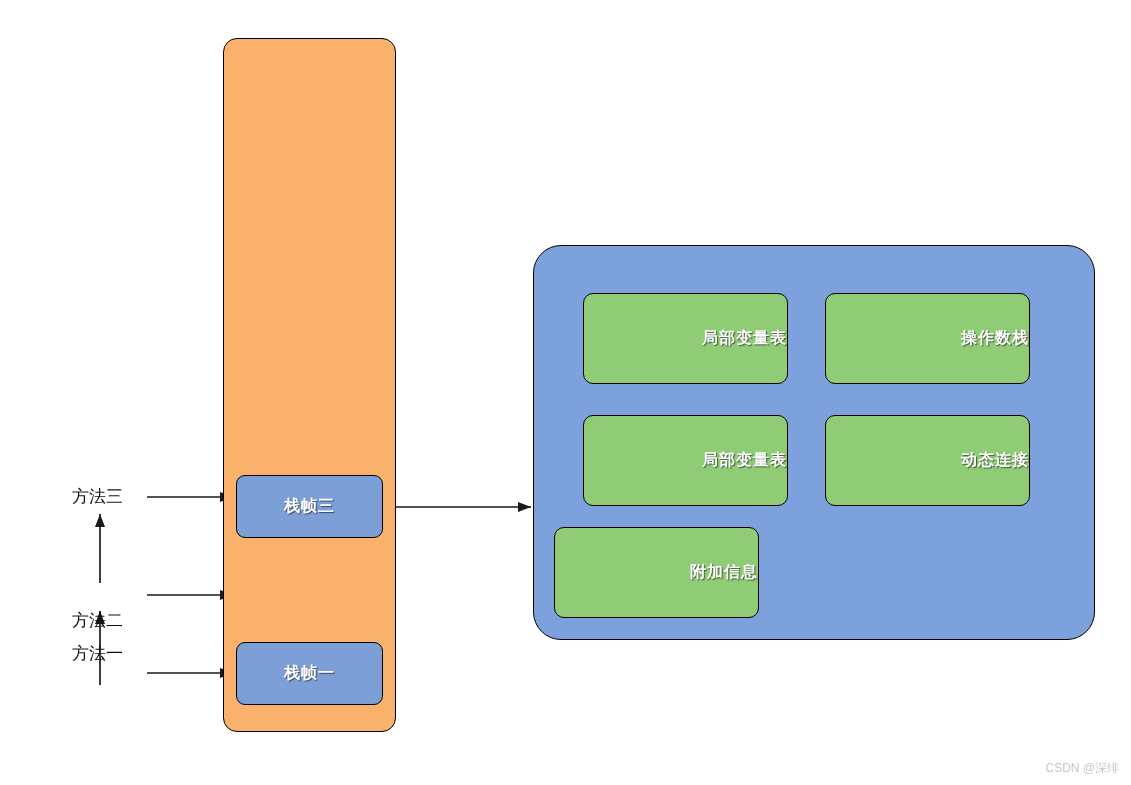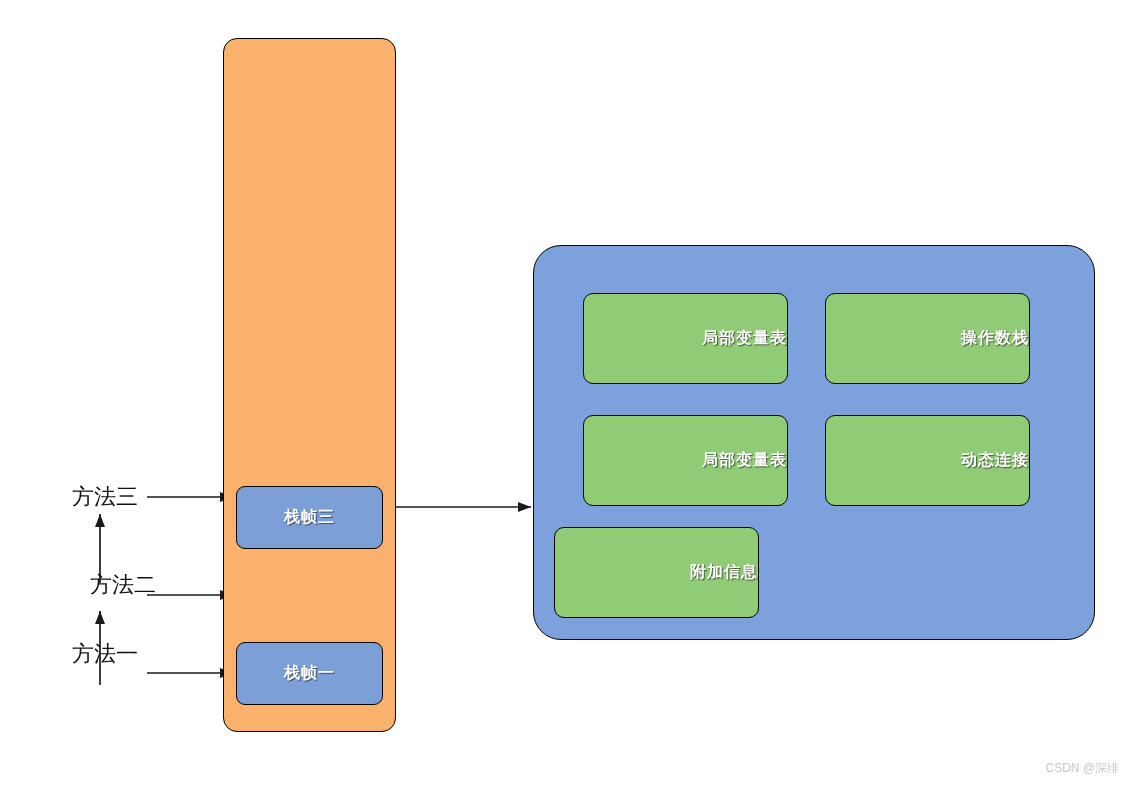--- a/index.html
+++ b/index.html
@@ -47,36 +47,36 @@
     box-sizing: border-box;
     display: flex;
     align-items: center;
     justify-content: center;
     color: var(--box-text, #fff);
     font-size: 16px;
     font-weight: bold;
     text-shadow: 1px 1px 1px rgba(0,0,0,0.55);
     letter-spacing: 1px;
   }
-  .frame-3 { top: 486px; }
+  .frame-3 { top: 475px; }
   .frame-2 { top: 563px; }
   .frame-1 { top: 642px; }
   
   .method {
     position: absolute;
     left: 72px;
     width: 62px;
     height: 20px;
     color: var(--label-text, #111);
-    font-size: 22px;
+    font-size: 17px;
     line-height: 20px;
     white-space: nowrap;
   }
   .method-3 { top: 487px; }
-  .method-2 { top: 575px; margin-left: 18px; }
+  .method-2 { top: 611px; }
   .method-1 { top: 644px; }
   
   .panel {
     position: absolute;
     left: 533px;
     top: 245px;
     width: 562px;
     height: 395px;
     background: var(--panel-fill, #7CA1DC);
     border: 1.5px solid var(--border, #000);

